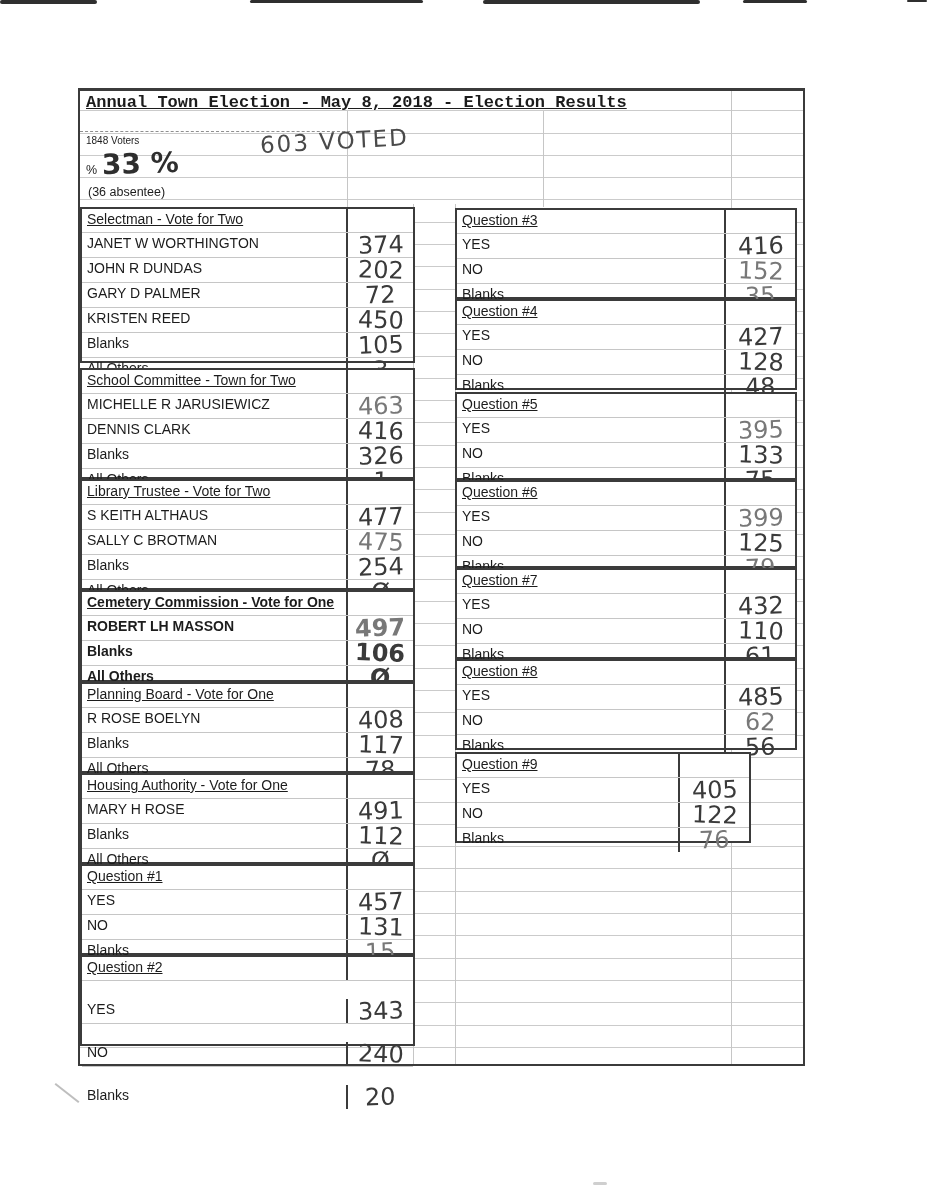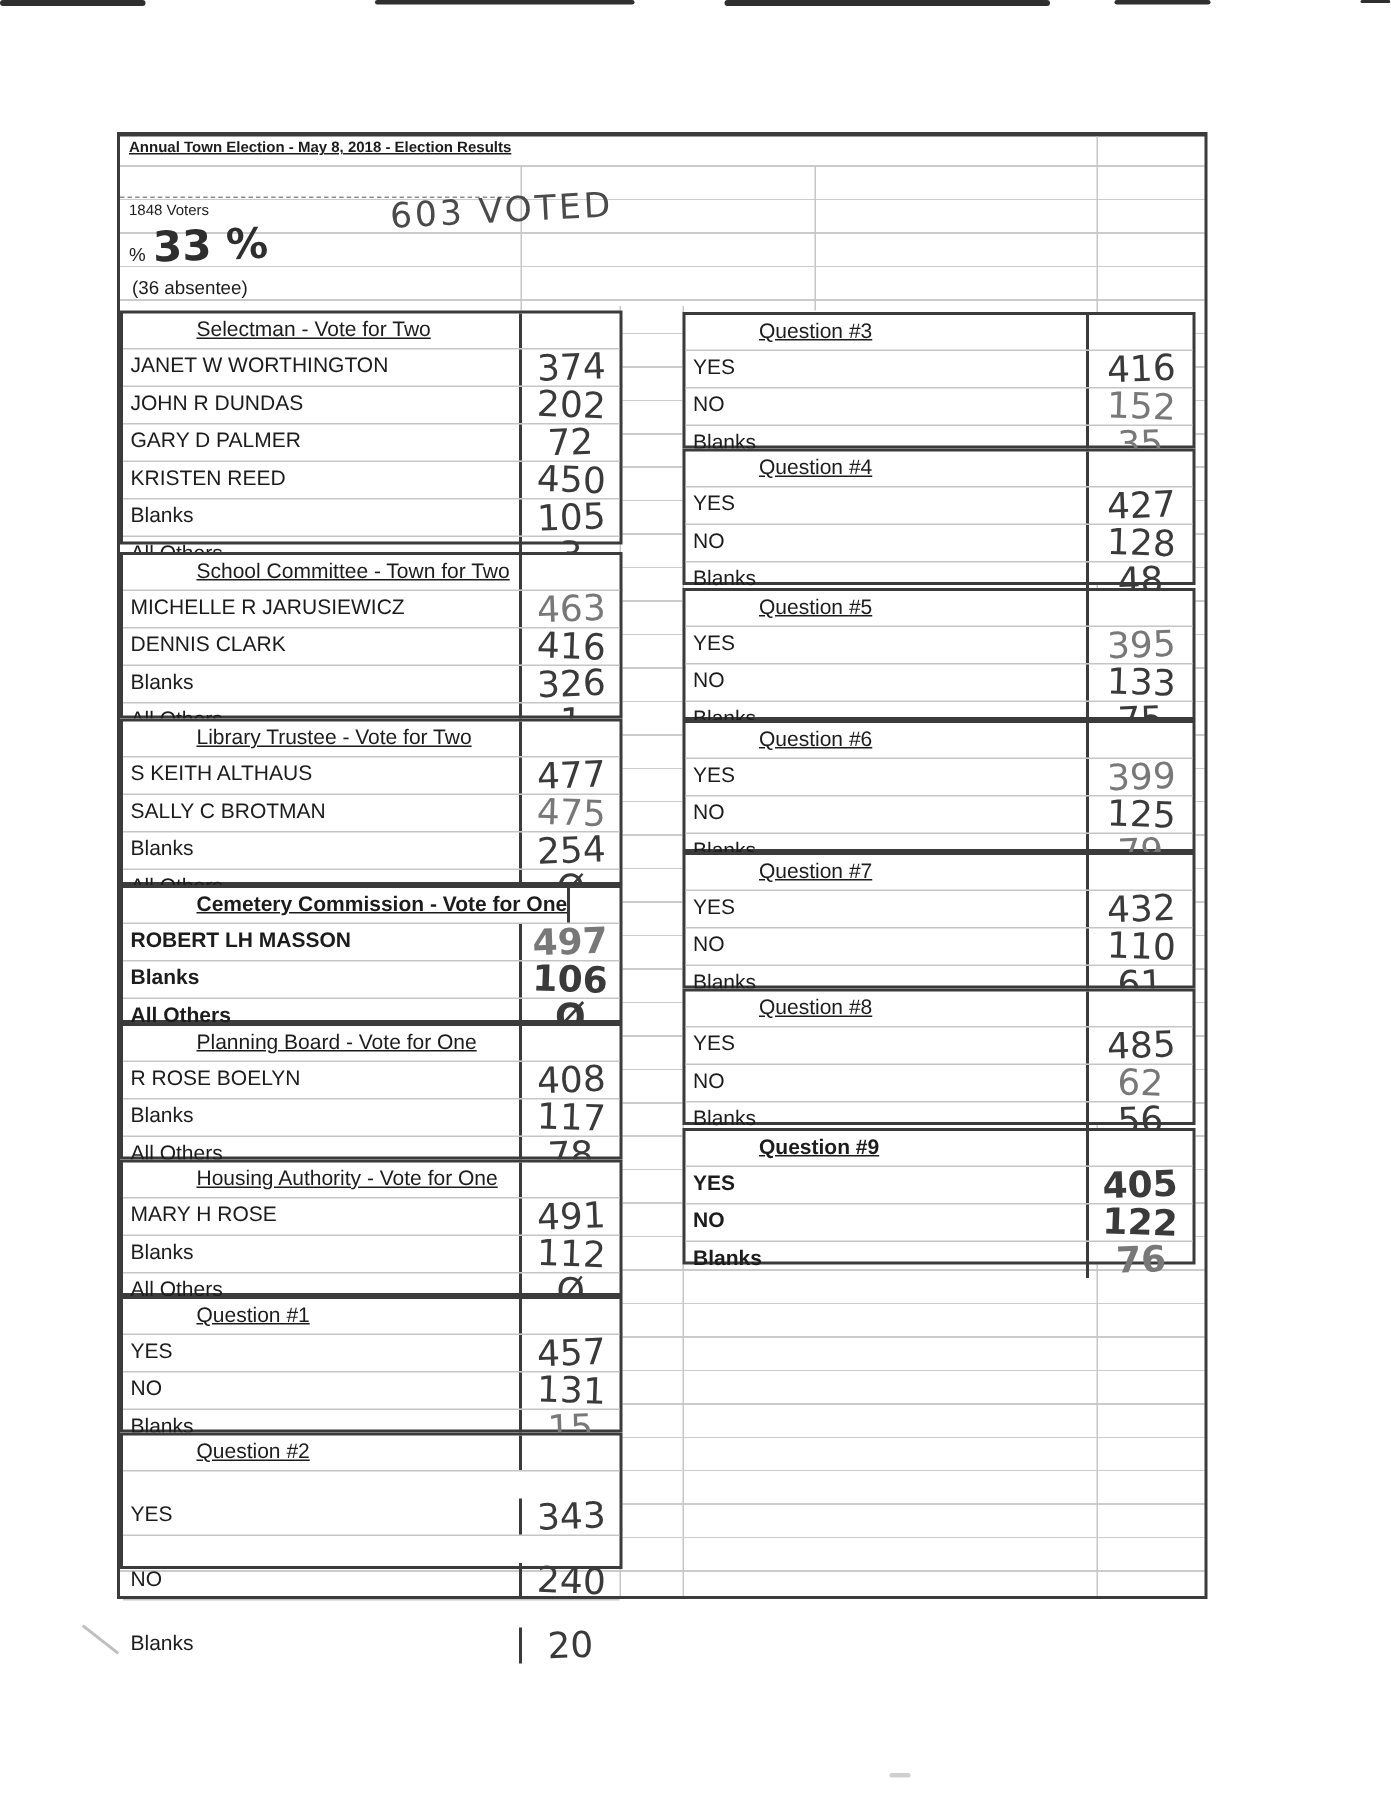--- a/index.html
+++ b/index.html
@@ -18,36 +18,36 @@
     box-sizing:border-box; border:2px solid #3b3b3b; border-top-width:3px;
     background:
       repeating-linear-gradient(to bottom,
         transparent 0px, transparent 19.3px,
         #cbcbcb 19.3px, #cbcbcb 20.3px,
         transparent 20.3px, transparent 22.3px);
   }
   .vline { position:absolute; width:1px; background:#c6c6c6; z-index:1; }
 
   .ptxt { position:absolute; color:#1c1c1c; z-index:3; white-space:nowrap; }
-  .title { font-size:10px; font-weight:bold; text-decoration:underline; }
+  .title { font-size:17px; font-weight:bold; text-decoration:underline;font-family:Liberation Mono, monospace; }
   .small { font-size:12.5px; }
   .dashline { position:absolute; border-top:1px dashed #8f8f8f; z-index:2; }
 
   .hw {
     font-family:"DejaVu Sans", sans-serif; color:#3a3a3a; line-height:1;
     transform:rotate(-2deg); z-index:4; white-space:nowrap;
   }
   .hw.r2 { transform:rotate(2deg); }
   .hw.light { color:#787878; }
 
   .block {
     position:absolute; box-sizing:border-box; background:#ffffff;
     border:2px solid #3b3b3b; display:flex; flex-direction:column; z-index:2;
   }
-  .hrow { flex:0 0 23px; display:flex; border-bottom:1px solid #c6c6c6;padding-left:44px; }
+  .hrow { flex:0 0 23px; display:flex; border-bottom:1px solid #c6c6c6; }
   .row  { flex:1 1 auto; display:flex; border-bottom:1px solid #c6c6c6; }
   .block .row:last-child { border-bottom:none; }
   .lab {
     flex:1 1 auto; padding:2px 0 0 5px; font-size:14px; color:#1c1c1c;
     white-space:nowrap; overflow:visible;
   }
   .shead { text-decoration:underline; }
   .val {
     flex:0 0 65px; border-left:2px solid #3b3b3b; display:flex;
     align-items:center; justify-content:center; overflow:visible; position:relative;
@@ -444,21 +444,21 @@
               <span class="hw r2 light">62</span>
             </span>
           </div>
           <div class="row">
             <span class="lab">Blanks</span>
             <span class="val">
               <span class="hw">56</span>
             </span>
           </div>
         </div>
-        <div class="block" style="left: 375px; top: 661px; width: 342px; height: 91px; font-weight: bold;">
+        <div class="block" style="left: 375px; top: 661px; width: 296px; height: 91px;">
           <div class="hrow">
             <span class="lab shead">Question #9</span>
             <span class="val"></span>
           </div>
           <div class="row">
             <span class="lab">YES</span>
             <span class="val">
               <span class="hw">405</span>
             </span>
           </div>

